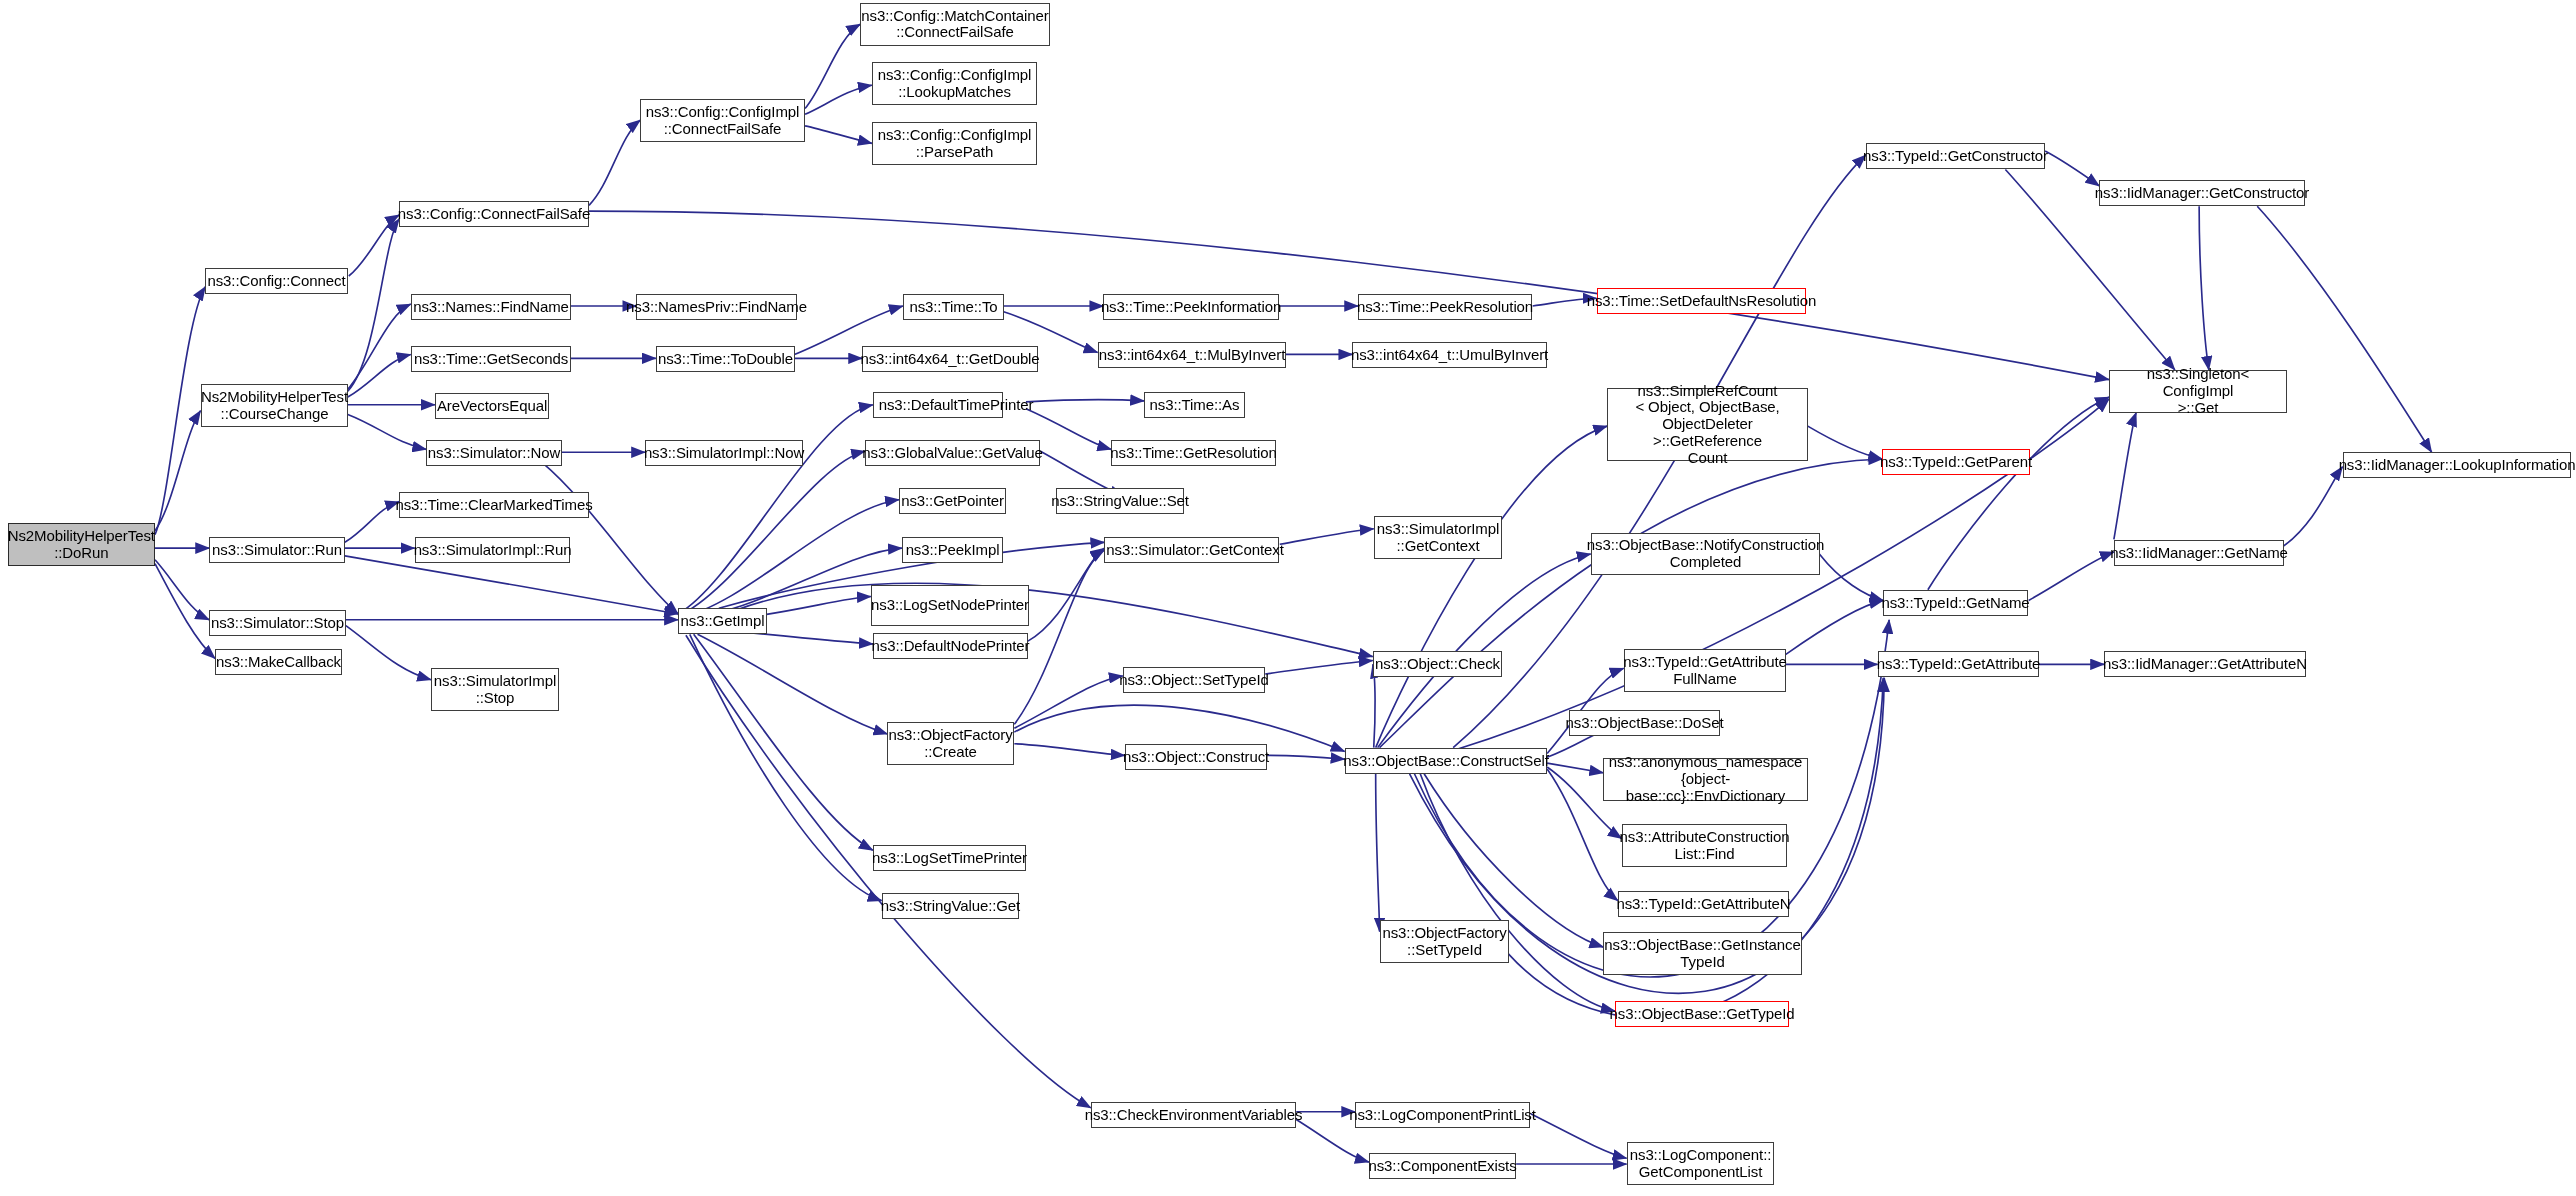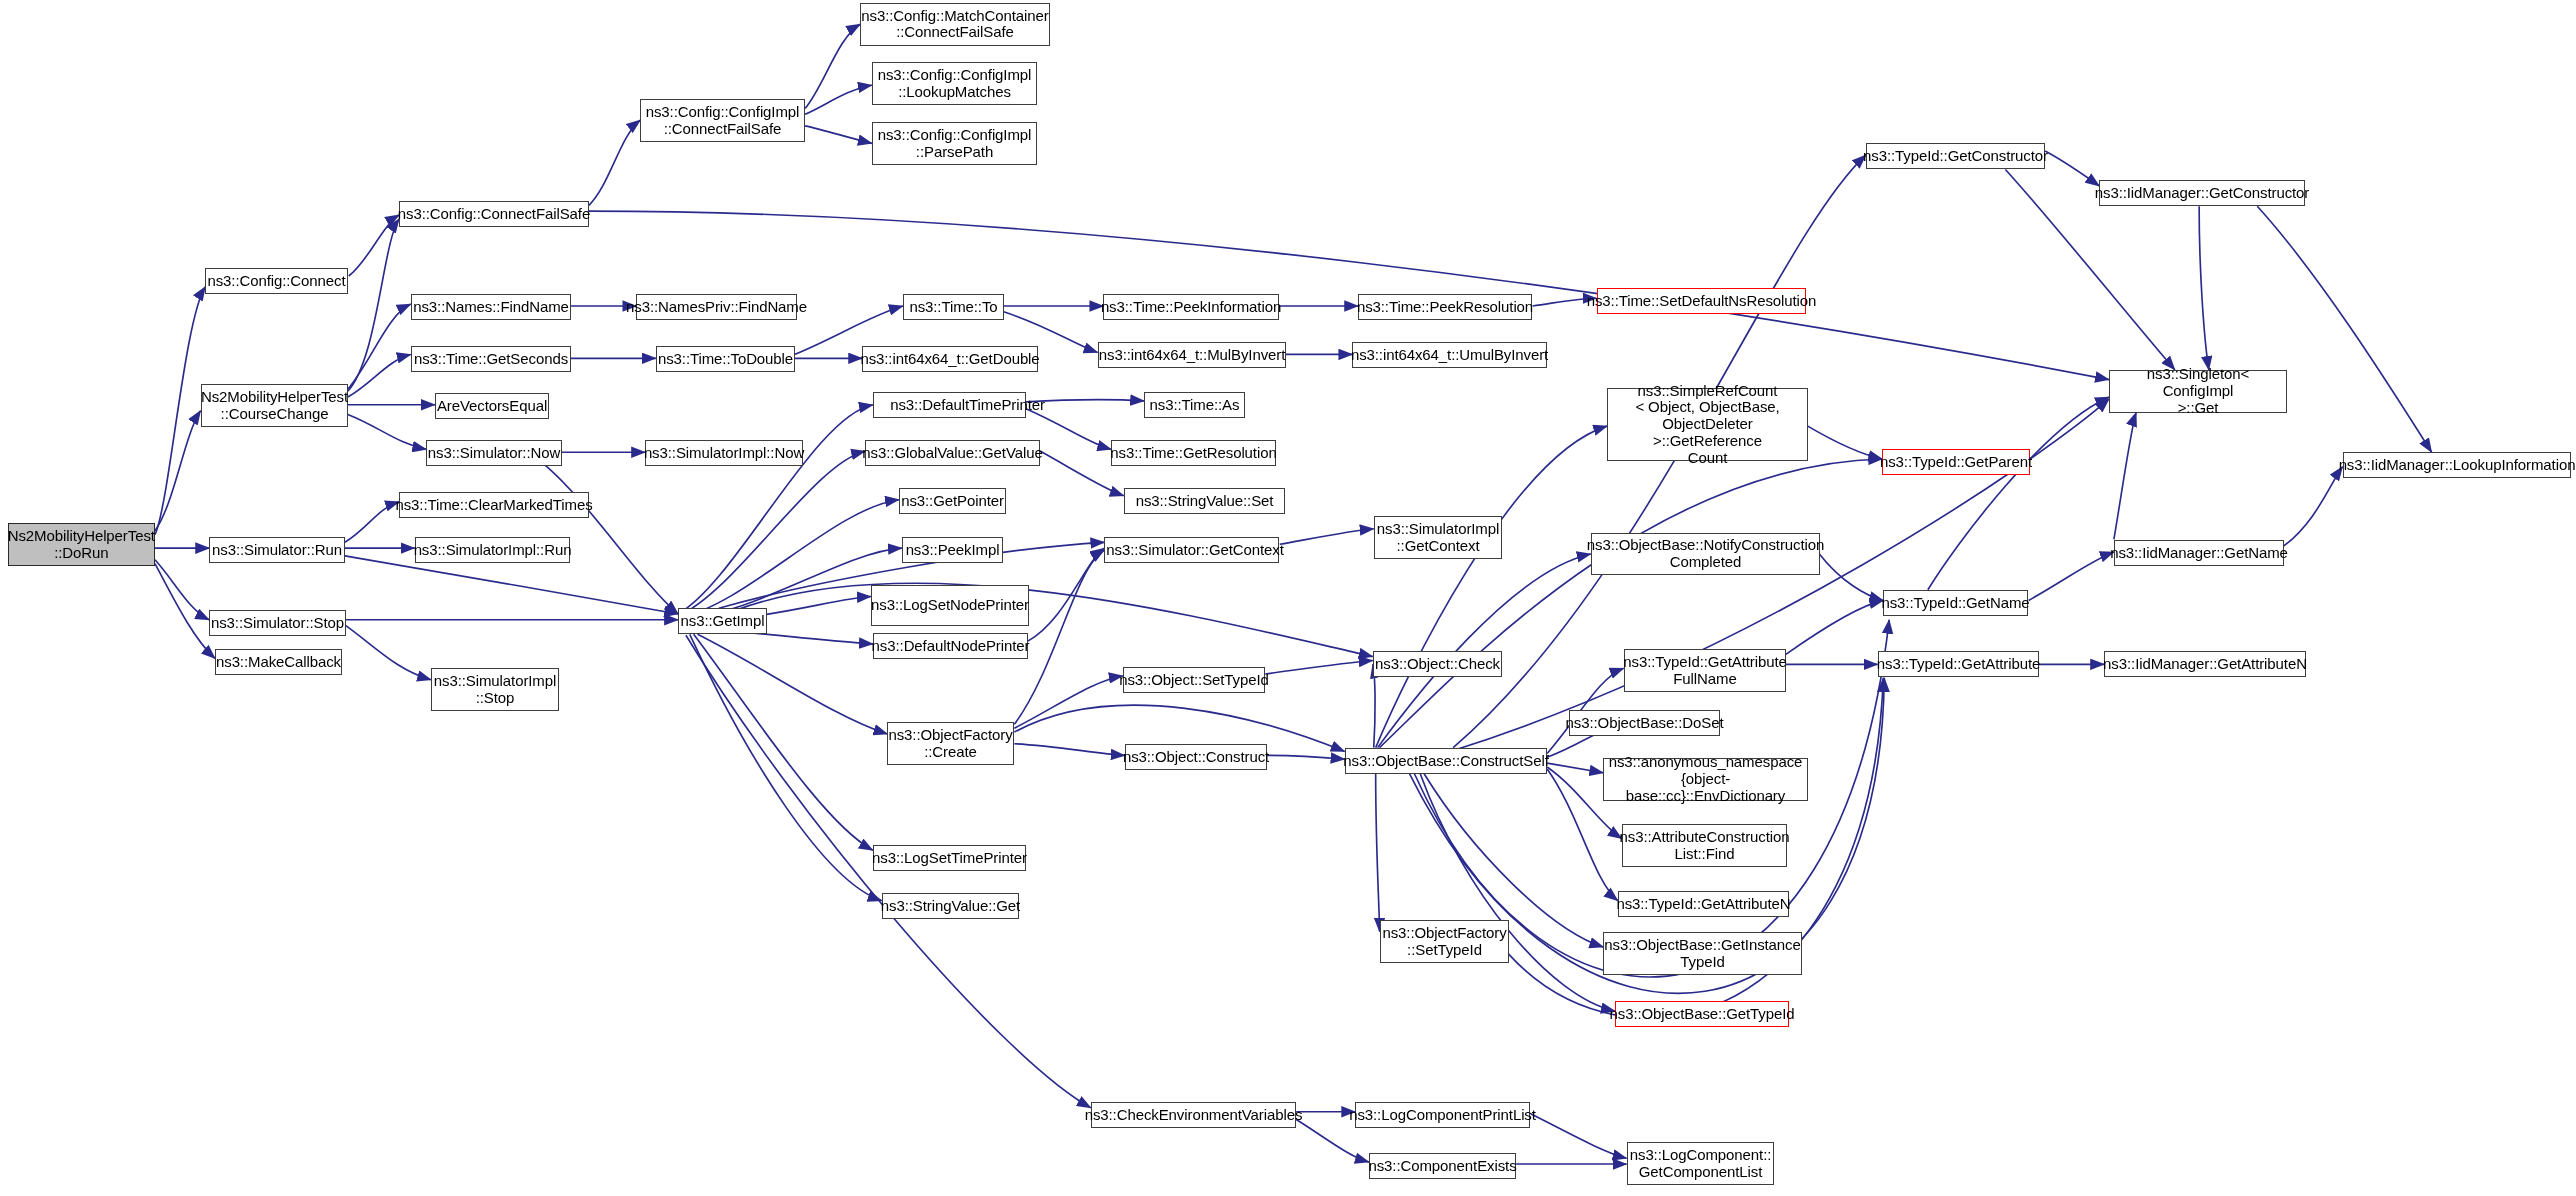--- a/index.html
+++ b/index.html
@@ -176,35 +176,35 @@
       <div class="gnode" style="left: 645px; top: 440px; width: 158px; height: 26px;">ns3::SimulatorImpl::Now</div>
       <div class="gnode" style="left: 678px; top: 608px; width: 89px; height: 26px;">ns3::GetImpl</div>
       <div class="gnode" style="left: 860px; top: 2.9px; width: 190px; height: 43px;">ns3::Config::MatchContainer
 ::ConnectFailSafe</div>
       <div class="gnode" style="left: 872px; top: 62px; width: 165px; height: 43px;">ns3::Config::ConfigImpl
 ::LookupMatches</div>
       <div class="gnode" style="left: 872px; top: 122px; width: 165px; height: 43px;">ns3::Config::ConfigImpl
 ::ParsePath</div>
       <div class="gnode" style="left: 903px; top: 294px; width: 101px; height: 26px;">ns3::Time::To</div>
       <div class="gnode" style="left: 862px; top: 346px; width: 176px; height: 26px;">ns3::int64x64_t::GetDouble</div>
-      <div class="gnode" style="left: 873px; top: 392px; width: 153px; height: 26px; padding-left: 39px;">ns3::DefaultTimePrinter</div>
+      <div class="gnode" style="left: 873px; top: 392px; width: 130px; height: 26px; padding-left: 39px;">ns3::DefaultTimePrinter</div>
       <div class="gnode" style="left: 865px; top: 440px; width: 175px; height: 26px;">ns3::GlobalValue::GetValue</div>
       <div class="gnode" style="left: 899px; top: 488px; width: 107px; height: 26px;">ns3::GetPointer</div>
       <div class="gnode" style="left: 902px; top: 537px; width: 101px; height: 26px;">ns3::PeekImpl</div>
       <div class="gnode" style="left: 871px; top: 585px; width: 158px; height: 41px;">ns3::LogSetNodePrinter</div>
       <div class="gnode" style="left: 873px; top: 633px; width: 155px; height: 26px;">ns3::DefaultNodePrinter</div>
       <div class="gnode" style="left: 887px; top: 722px; width: 127px; height: 43px;">ns3::ObjectFactory
 ::Create</div>
       <div class="gnode" style="left: 873px; top: 845px; width: 153px; height: 26px;">ns3::LogSetTimePrinter</div>
       <div class="gnode" style="left: 882px; top: 893px; width: 137px; height: 26px;">ns3::StringValue::Get</div>
       <div class="gnode" style="left: 1103px; top: 294px; width: 176px; height: 26px;">ns3::Time::PeekInformation</div>
       <div class="gnode" style="left: 1098px; top: 342px; width: 188px; height: 26px;">ns3::int64x64_t::MulByInvert</div>
       <div class="gnode" style="left: 1144px; top: 392px; width: 101px; height: 26px;">ns3::Time::As</div>
       <div class="gnode" style="left: 1111px; top: 440px; width: 165px; height: 26px;">ns3::Time::GetResolution</div>
-      <div class="gnode" style="left: 1124px; top: 488px; width: 161px; height: 26px;">ns3::StringValue::Set</div>
+      <div class="gnode" style="left: 1056px; top: 488px; width: 128px; height: 26px;">ns3::StringValue::Set</div>
       <div class="gnode" style="left: 1104px; top: 537px; width: 175px; height: 26px; padding-left: 10px;">ns3::Simulator::GetContext</div>
       <div class="gnode" style="left: 1123px; top: 667px; width: 142px; height: 26px;">ns3::Object::SetTypeId</div>
       <div class="gnode" style="left: 1125px; top: 744px; width: 142px; height: 26px;">ns3::Object::Construct</div>
       <div class="gnode" style="left: 1091px; top: 1102px; width: 205px; height: 26px;">ns3::CheckEnvironmentVariables</div>
       <div class="gnode" style="left: 1358px; top: 294px; width: 174px; height: 26px;">ns3::Time::PeekResolution</div>
       <div class="gnode" style="left: 1352px; top: 342px; width: 195px; height: 26px;">ns3::int64x64_t::UmulByInvert</div>
       <div class="gnode" style="left: 1374px; top: 516px; width: 128px; height: 43px;">ns3::SimulatorImpl
 ::GetContext</div>
       <div class="gnode" style="left: 1373px; top: 651px; width: 129px; height: 26px;">ns3::Object::Check</div>
       <div class="gnode" style="left: 1345px; top: 748px; width: 202px; height: 26px;">ns3::ObjectBase::ConstructSelf</div>

